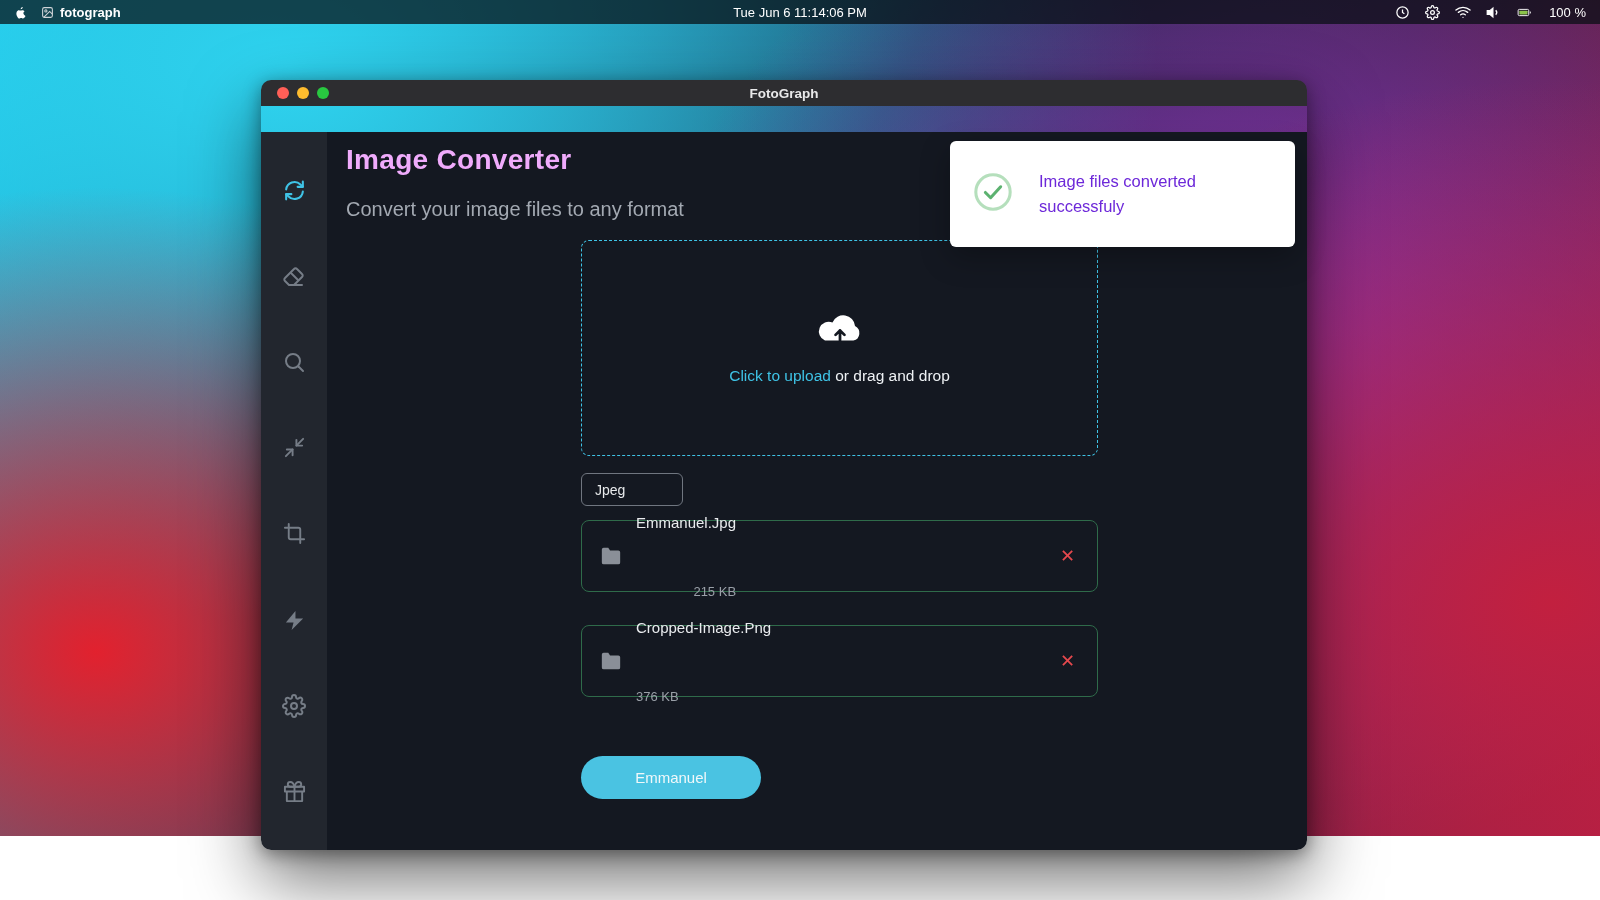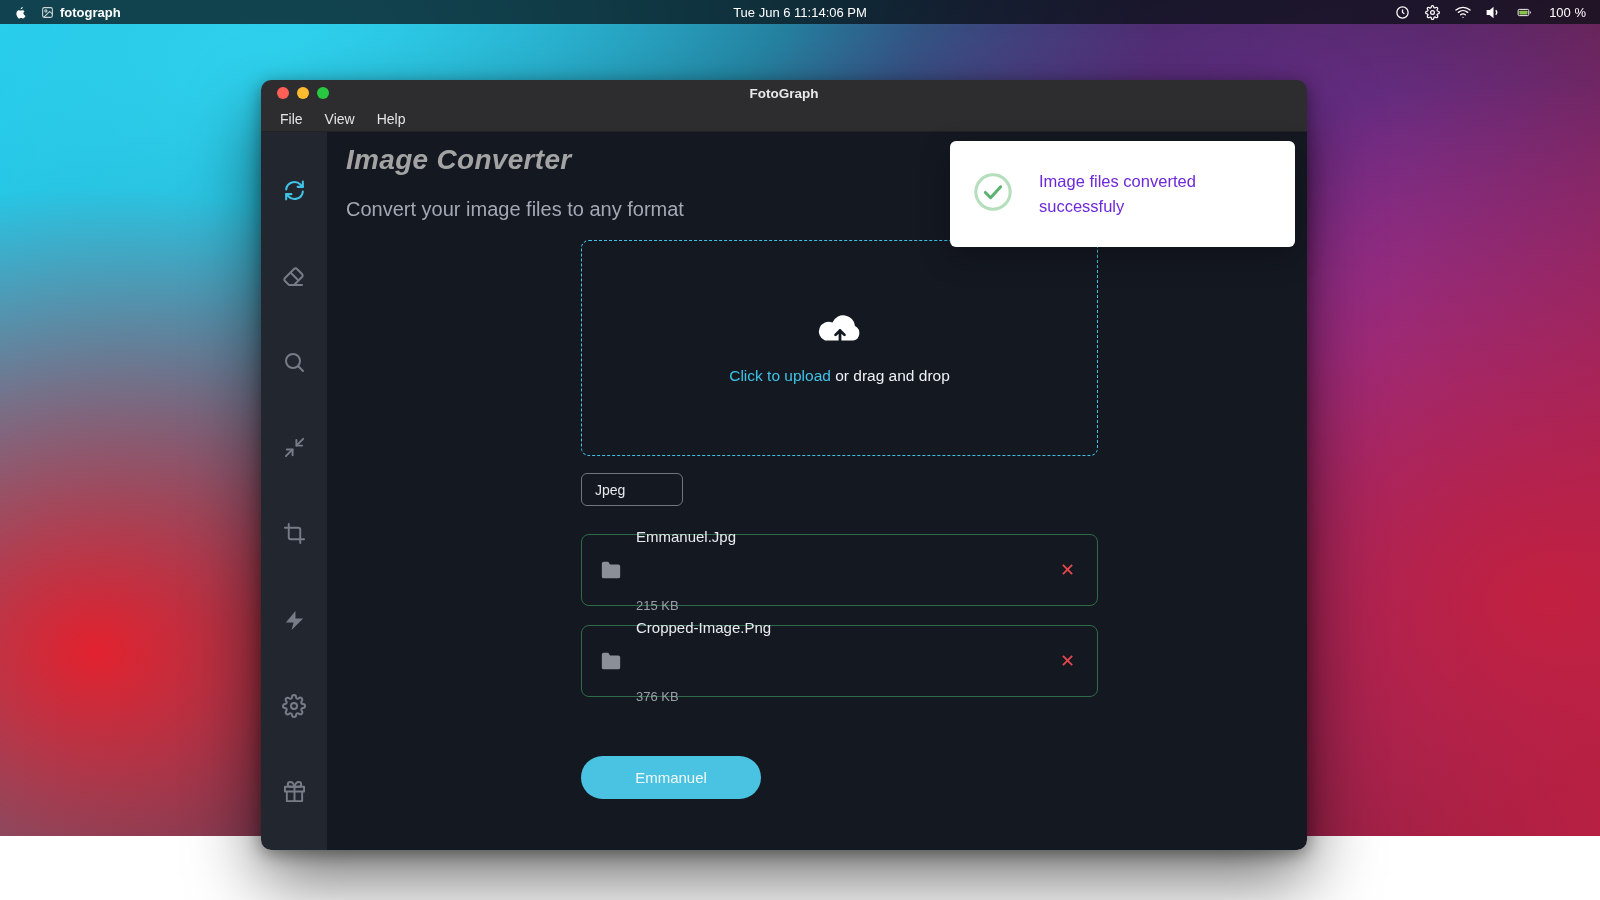--- a/index.html
+++ b/index.html
@@ -59,21 +59,21 @@
   .sidebar { position:relative; width:66px; background:#22262e; flex:none; }
   .side-item {
     position:absolute; left:20px; width:26px; height:26px;
     color:#767d87; display:flex; align-items:center; justify-content:center;
   }
   .side-item svg { display:block; }
   .side-item.active { color:#3fc3e6; }
 
   
   .content { position:relative; flex:1; background:#141821; }
-  .page-title { position:absolute; left:19px; top:12px; color:#a3a3a3; font-size:28px; font-weight:bold; letter-spacing:0.3px;font-style:italic; }
+  .page-title { position:absolute; left:19px; top:12px; color:#f0abfc; font-size:28px; font-weight:bold; letter-spacing:0.3px; }
   .subtitle { position:absolute; left:19px; top:66px; color:#a3a9b2; font-size:20px; }
 
   .upload-area {
     position:absolute; left:254px; top:108px; width:517px; height:216px;
     border:1.5px dashed #3fc3e6; border-radius:8px;
     display:flex; flex-direction:column; align-items:center; justify-content:center; gap:14px;
     cursor:pointer;
   }
   .upload-text { font-size:15.5px; color:#eef1f4; }
   .upload-text .link { color:#3fc3e6; }
@@ -83,21 +83,21 @@
     border:1px solid #707680; border-radius:6px; background:transparent;
     color:#e8eaec; font-size:14px; display:flex; align-items:center; padding-left:13px;
     cursor:pointer;
   }
 
   .file-card {
     position:absolute; left:254px; width:517px; height:72px;
     border:1px solid #2f6b4a; border-radius:8px; background:#141821;
     display:flex; align-items:center; padding:0 18px;
   }
-  .file-card.card-0 { top:402px; }
+  .file-card.card-0 { top:388px;text-align:right; }
   .file-card.card-1 { top:493px; }
   .file-icon { flex:none; margin-right:14px; display:flex; }
   .file-meta { display:flex; flex-direction:column; gap:5px; }
   .file-name { color:#e9ebee; font-size:15px; }
   .file-size { color:#9aa0a8; font-size:13px;margin-top:48px; }
   .file-remove {
     margin-left:auto; color:#e5484d; font-size:18px; font-weight:bold;
     cursor:pointer; line-height:1; padding:4px;
   }
 
@@ -181,25 +181,20 @@
   <div class="window">
     <div class="titlebar">
       <div class="traffic">
         <span class="light red"></span>
         <span class="light yellow"></span>
         <span class="light green"></span>
       </div>
       <span class="title">FotoGraph</span>
     </div>
 
-    <div class="menurow">
-      <span class="menu-item">File</span>
-      <span class="menu-item">View</span>
-      <span class="menu-item">Help</span>
-    </div>
 
     <div class="app-body">
 
       <div class="sidebar">
         <div class="side-item active" style="top:45px">
           <svg viewBox="0 0 24 24" width="25" height="25" fill="none" stroke="currentColor" stroke-width="2" stroke-linecap="round" stroke-linejoin="round">
               <path d="M4 11a8 8 0 0 1 13.7-4.7L20 8.5"></path>
               <polyline points="20 3.5 20 8.5 15 8.5"></polyline>
               <path d="M20 13a8 8 0 0 1-13.7 4.7L4 15.5"></path>
               <polyline points="4 20.5 4 15.5 9 15.5"></polyline>

